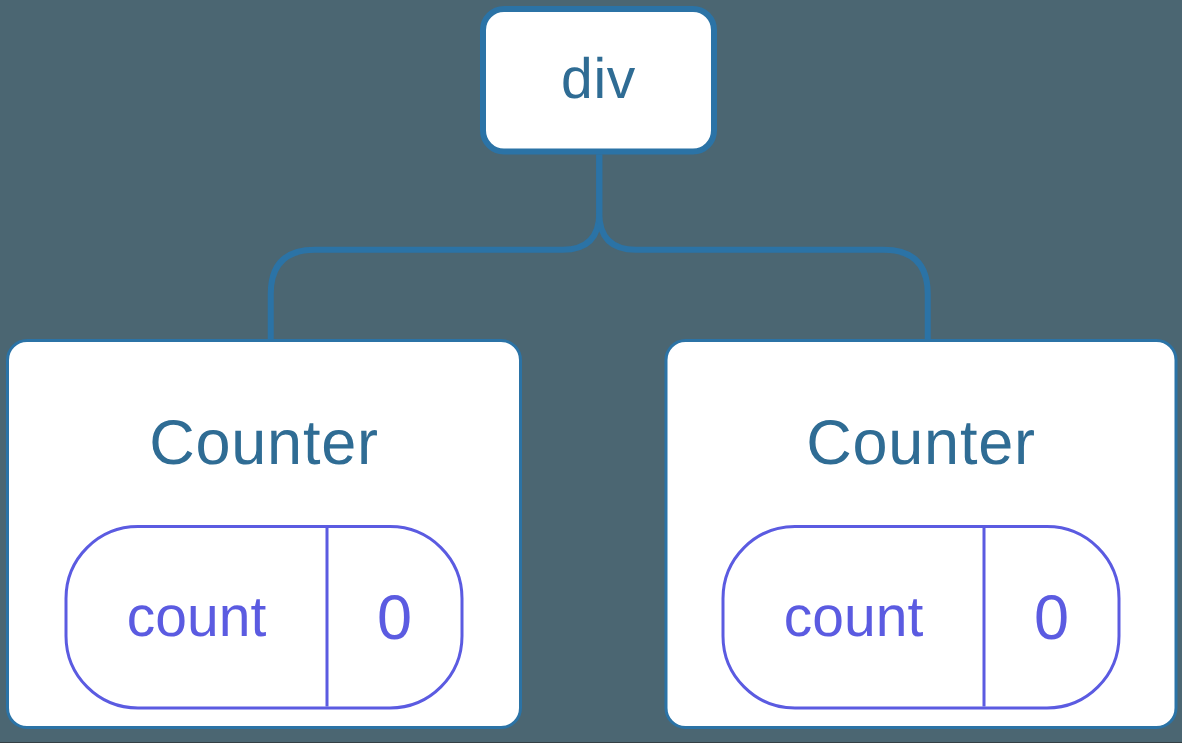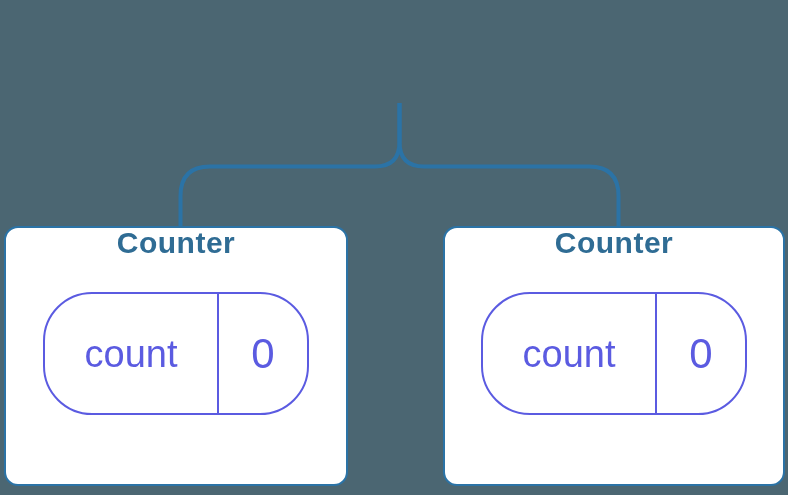--- a/index.html
+++ b/index.html
@@ -64,23 +64,24 @@
     border-radius: 14px;
     display: flex;
     flex-direction: column;
     align-items: center;
     z-index: 2;
   }
   .component-card.left  { left: 4px;   width: 344px; }
   .component-card.right { left: 443px; width: 342px; }
 
   .component-title {
+    margin-top: 46px;
     color: var(--text-blue);
-    font-size: 30px;
-    font-weight: 700;
+    font-size: 42px;
+    font-weight: 400;
     line-height: 1;
     letter-spacing: 0.5px;
   }
 
   .state-pill {
     margin-top: 34px;
     width: 266px;
     height: 123px;
     border: 2px solid var(--purple);
     border-radius: 49px;
@@ -115,20 +116,23 @@
 </head>
 <body>
 
 <div class="stage">
 
   <svg class="connector" viewBox="0 0 788 495" fill="none" xmlns="http://www.w3.org/2000/svg" aria-hidden="true">
     <path d="M 399.5 103 L 399.5 142 Q 399.5 166.5 375 166.5 L 210 166.5 Q 180.5 166.5 180.5 196 L 180.5 227" stroke="currentColor" stroke-width="4"></path>
     <path d="M 399.5 103 L 399.5 142 Q 399.5 166.5 424 166.5 L 589 166.5 Q 618.5 166.5 618.5 196 L 618.5 227" stroke="currentColor" stroke-width="4"></path>
   </svg>
 
+  <div class="root-node">
+    <span class="node-label">div</span>
+  </div>
 
   <div class="component-card left">
     <div class="component-title">Counter</div>
     <div class="state-pill">
       <div class="state-key-cell">
         <span class="state-key">count</span>
       </div>
       <div class="state-value-cell">
         <span class="state-value">0</span>
       </div>

